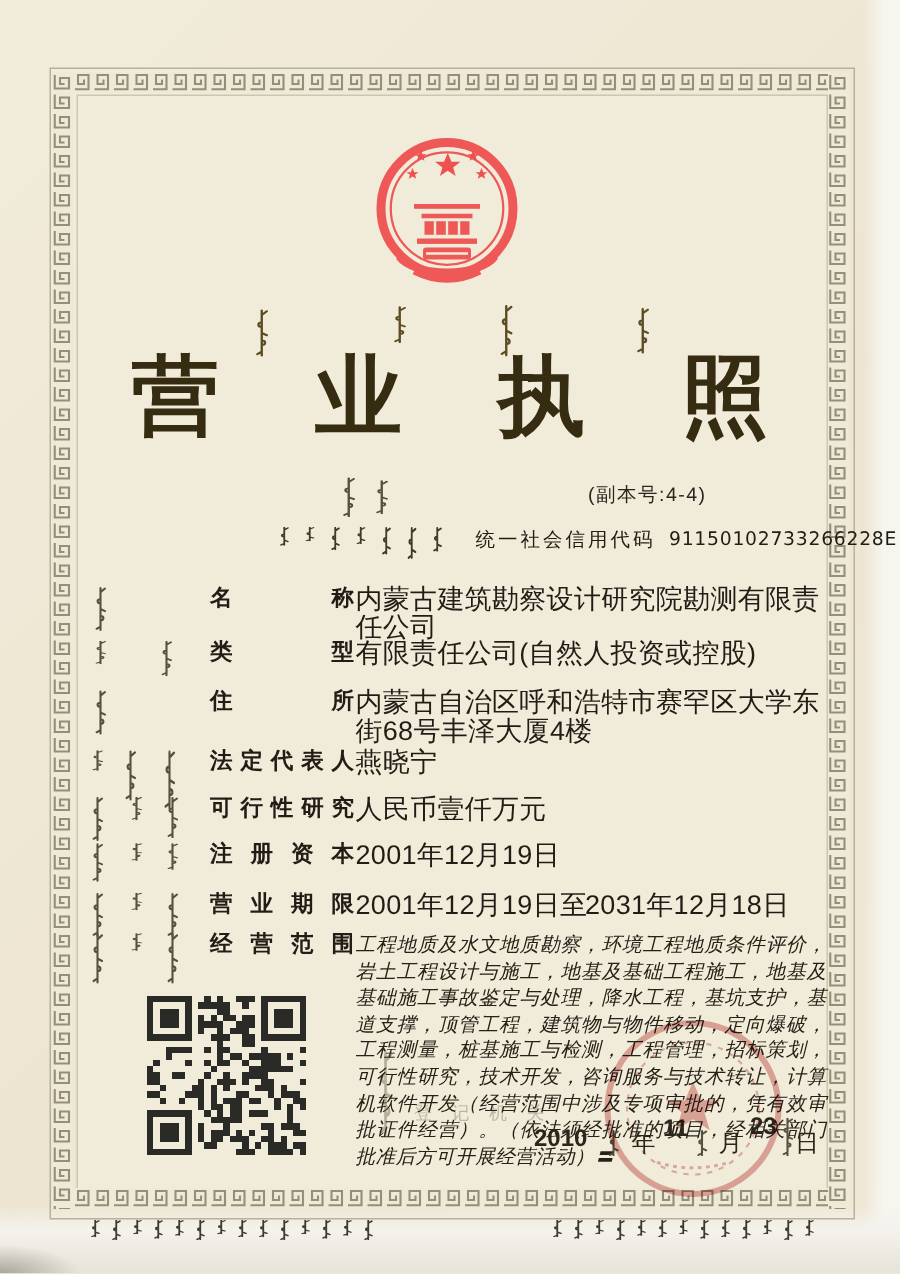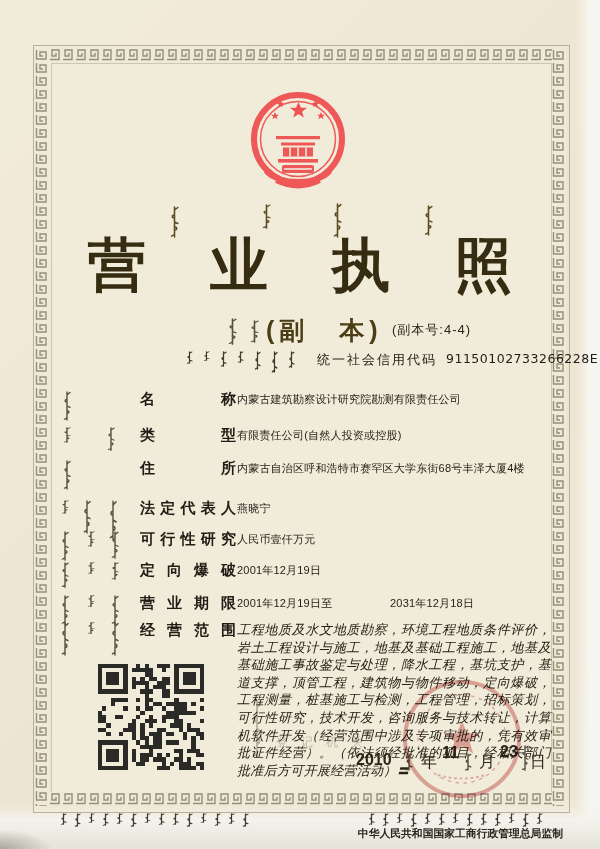--- a/index.html
+++ b/index.html
@@ -32,21 +32,21 @@
   .subtitle{left:266px;top:314px;font-size:25px;font-weight:700;color:#4b3d15;letter-spacing:5px;}
   .copy-number{left:392px;top:321px;font-size:13px;color:#2a261e;letter-spacing:1px;}
   .code-label{left:317px;top:351px;font-size:13px;font-weight:400;color:#211d16;letter-spacing:2px;}
   .code-value{left:446px;top:351px;font-size:12.5px;color:#211d16;letter-spacing:.5px;
               font-family:"DejaVu Sans",sans-serif;}
   
   .frow{position:absolute;left:55px;width:500px;}
   .frow .mg{position:absolute;top:1px;}
   .flabel{position:absolute;left:85px;width:96px;font-size:15px;font-weight:700;color:#211d16;
           text-align:justify;text-align-last:justify;line-height:18px;}
-  .fvalue{position:absolute;left:182px;width:318px;font-size:11px;font-weight:500;
+  .fvalue{position:absolute;left:182px;width:318px;font-size:18px;font-weight:500;
           color:#211d16;line-height:18.5px;letter-spacing:.2px;z-index:2;}
   .v2{left:335px;width:170px;}
   .scope-row .fvalue{width:314px;font-size:13.1px;line-height:17.6px;text-align:justify;color:#262118;font-style:italic;}
   .regauth{left:276px;top:734px;font-size:12px;letter-spacing:13px;color:rgba(120,112,92,.42);z-index:1;}
   
   .qr{left:98px;top:664px;z-index:3;}
   .seal{left:392px;top:673px;z-index:5;mix-blend-mode:multiply;}
   
   .date-row{left:0;top:749px;width:600px;height:26px;font-size:16px;color:#2b261c;z-index:2;}
   .date-row span{position:absolute;}
@@ -741,21 +741,20 @@
     </svg>
 
   <div class="abs title">营 业 执 照</div>
 
   <svg class="abs mg" style="left:228px;top:318px" width="9" height="27" viewBox="0 0 8 32" preserveAspectRatio="none">
       <use href="#mgA"></use>
     </svg>
   <svg class="abs mg" style="left:250px;top:320px" width="9" height="23" viewBox="0 0 8 32" preserveAspectRatio="none">
       <use href="#mgA"></use>
     </svg>
-  <div class="abs subtitle">(副　本)</div>
   <div class="abs copy-number">(副本号:4-4)</div>
 
   <div class="abs tick-row" id="code-mg" style="left:186px;top:351px;gap:10px;">
       <svg width="7" height="13" viewBox="0 0 8 20" preserveAspectRatio="none">
         <use href="#mgB"></use>
       </svg>
       <svg width="7" height="10" viewBox="0 0 8 20" preserveAspectRatio="none">
         <use href="#mgB"></use>
       </svg>
       <svg width="7" height="16" viewBox="0 0 8 20" preserveAspectRatio="none">
@@ -836,21 +835,21 @@
       <div class="frow" style="top: 561px;">
         <svg class="mg" style="left:6px;height:26px" width="8" viewBox="0 0 8 32" preserveAspectRatio="none">
           <use href="#mgA"></use>
         </svg>
         <svg class="mg" style="left:32px;height:12px" width="8" viewBox="0 0 8 32" preserveAspectRatio="none">
           <use href="#mgA"></use>
         </svg>
         <svg class="mg" style="left:56px;height:18px" width="8" viewBox="0 0 8 32" preserveAspectRatio="none">
           <use href="#mgA"></use>
         </svg>
-        <div class="flabel">定向爆破</div>
+        <div class="flabel">注册资本</div>
         <div class="fvalue">2001年12月19日</div>
       </div>
       <div class="frow" style="top: 594px;">
         <svg class="mg" style="left:6px;height:30px" width="8" viewBox="0 0 8 32" preserveAspectRatio="none">
           <use href="#mgA"></use>
         </svg>
         <svg class="mg" style="left:32px;height:12px" width="8" viewBox="0 0 8 32" preserveAspectRatio="none">
           <use href="#mgA"></use>
         </svg>
         <svg class="mg" style="left:56px;height:30px" width="8" viewBox="0 0 8 32" preserveAspectRatio="none">
@@ -1188,15 +1187,14 @@
       <svg width="7" height="10" viewBox="0 0 8 20" preserveAspectRatio="none">
         <use href="#mgB"></use>
       </svg>
       <svg width="7" height="14" viewBox="0 0 8 20" preserveAspectRatio="none">
         <use href="#mgB"></use>
       </svg>
       <svg width="7" height="11" viewBox="0 0 8 20" preserveAspectRatio="none">
         <use href="#mgB"></use>
       </svg>
     </div>
-  <div class="abs foot-right">中华人民共和国国家工商行政管理总局监制</div>
 
 </div>
 
 </body></html>

